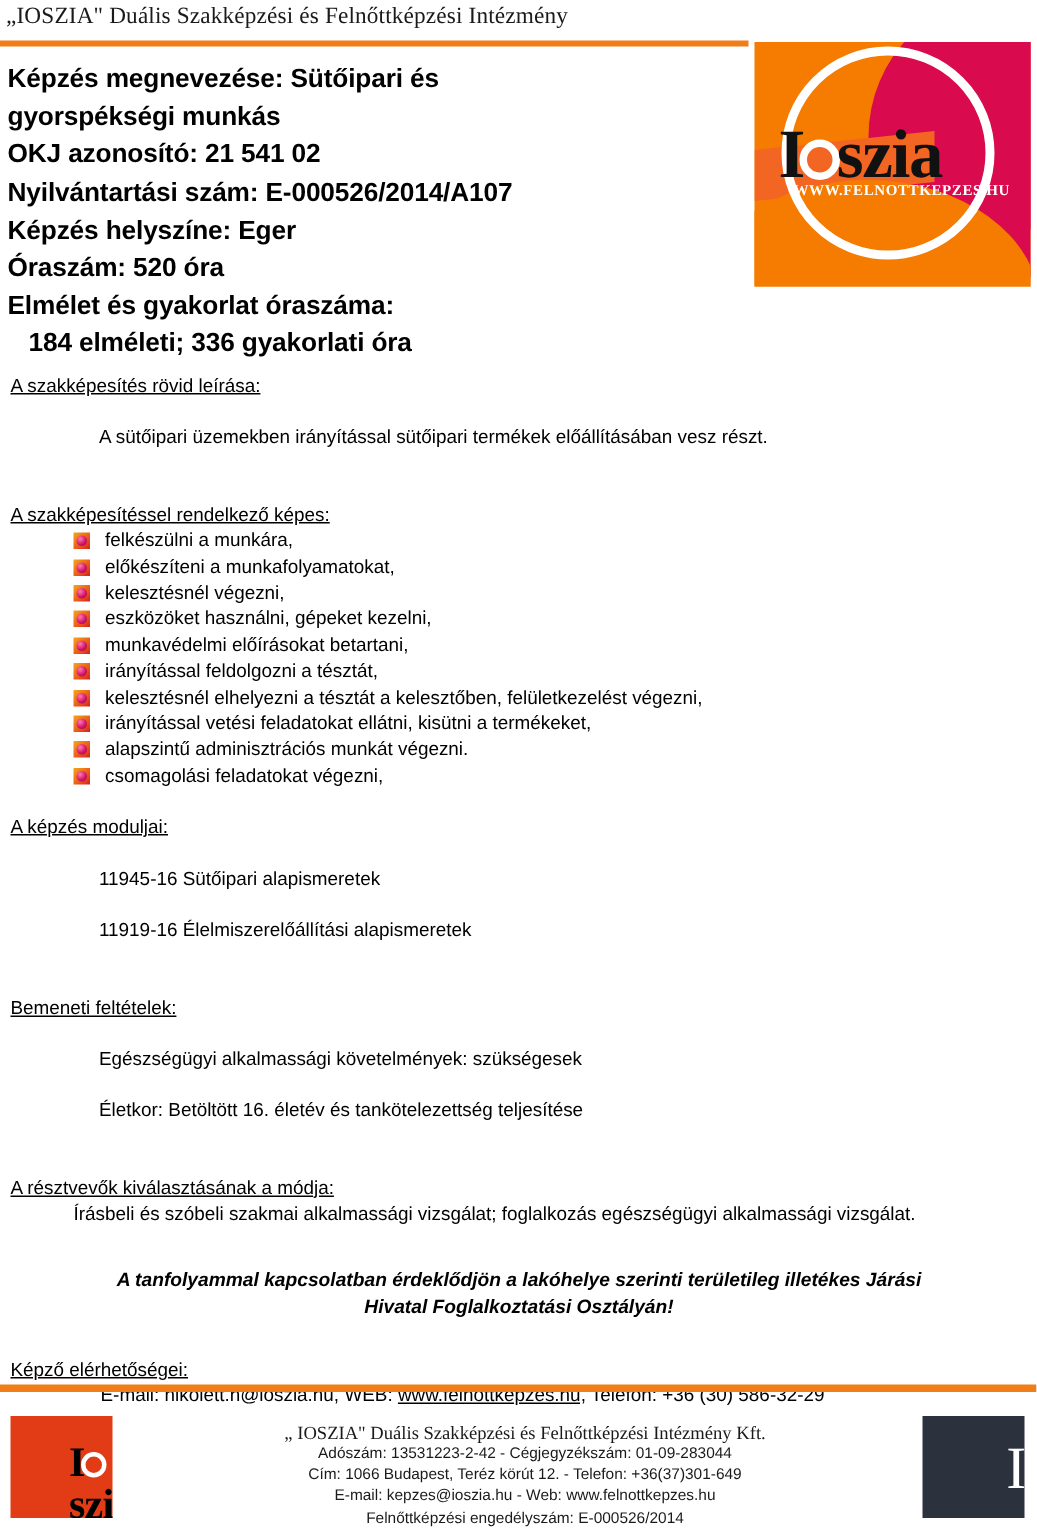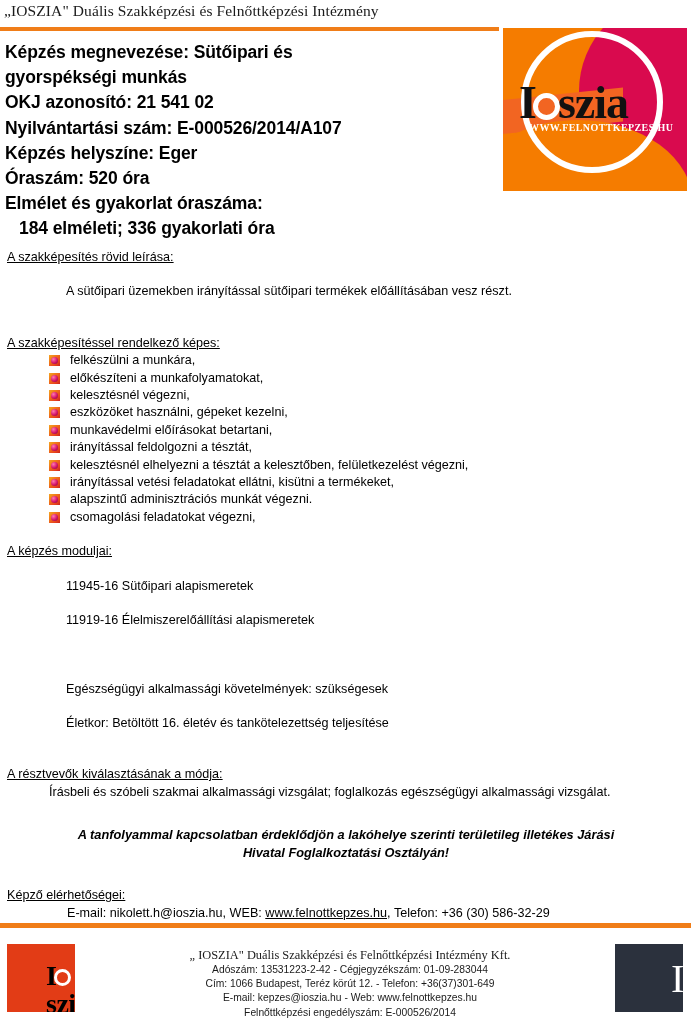--- a/index.html
+++ b/index.html
@@ -353,20 +353,21 @@
   </ul>
 
   <div class="gap-sm"></div>
 
   <div class="sec-head">A képzés moduljai:</div>
   <div class="sec-body">11945-16 Sütőipari alapismeretek</div>
   <div class="sec-body">11919-16 Élelmiszerelőállítási alapismeretek</div>
 
   <div class="gap-sm"></div>
 
+  <div class="sec-head">Bemeneti feltételek:</div>
   <div class="sec-body">Egészségügyi alkalmassági követelmények: szükségesek</div>
   <div class="sec-body">Életkor: Betöltött 16. életév és tankötelezettség teljesítése</div>
 
   <div class="gap-sm"></div>
 
   <div class="sec-head">A résztvevők kiválasztásának a módja:</div>
   <div class="sec-body-hang">Írásbeli és szóbeli szakmai alkalmassági vizsgálat; foglalkozás egészségügyi alkalmassági vizsgálat.</div>
 
   <div class="gap-sm"></div>
   <div class="gap-xs"></div>

